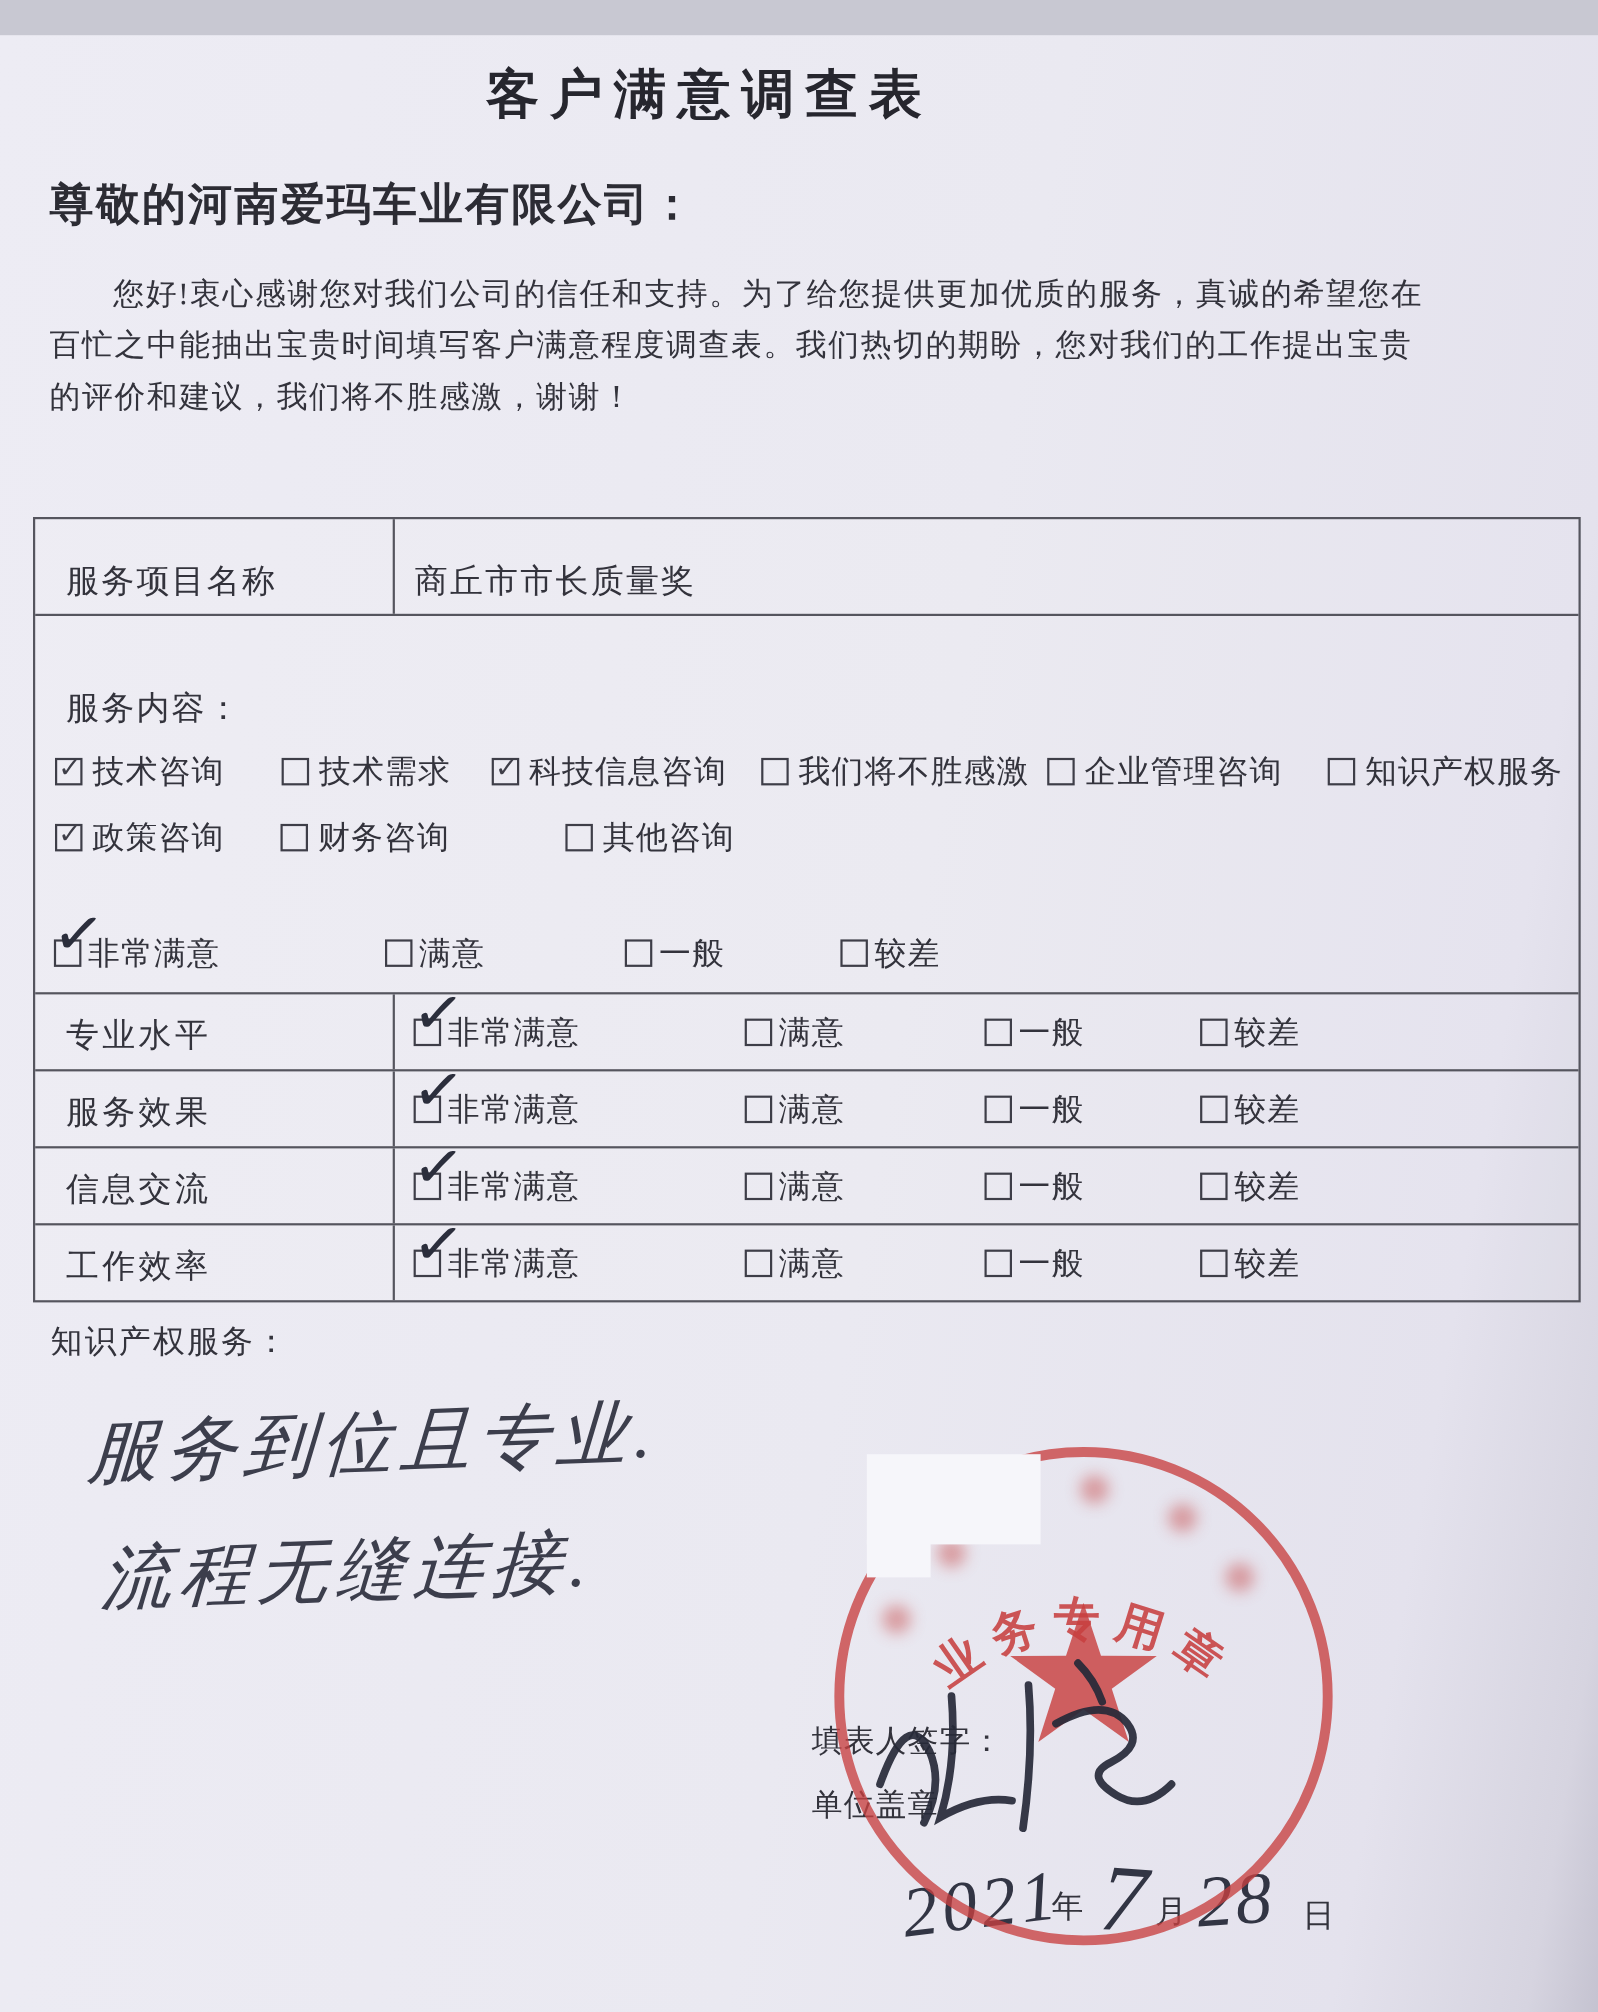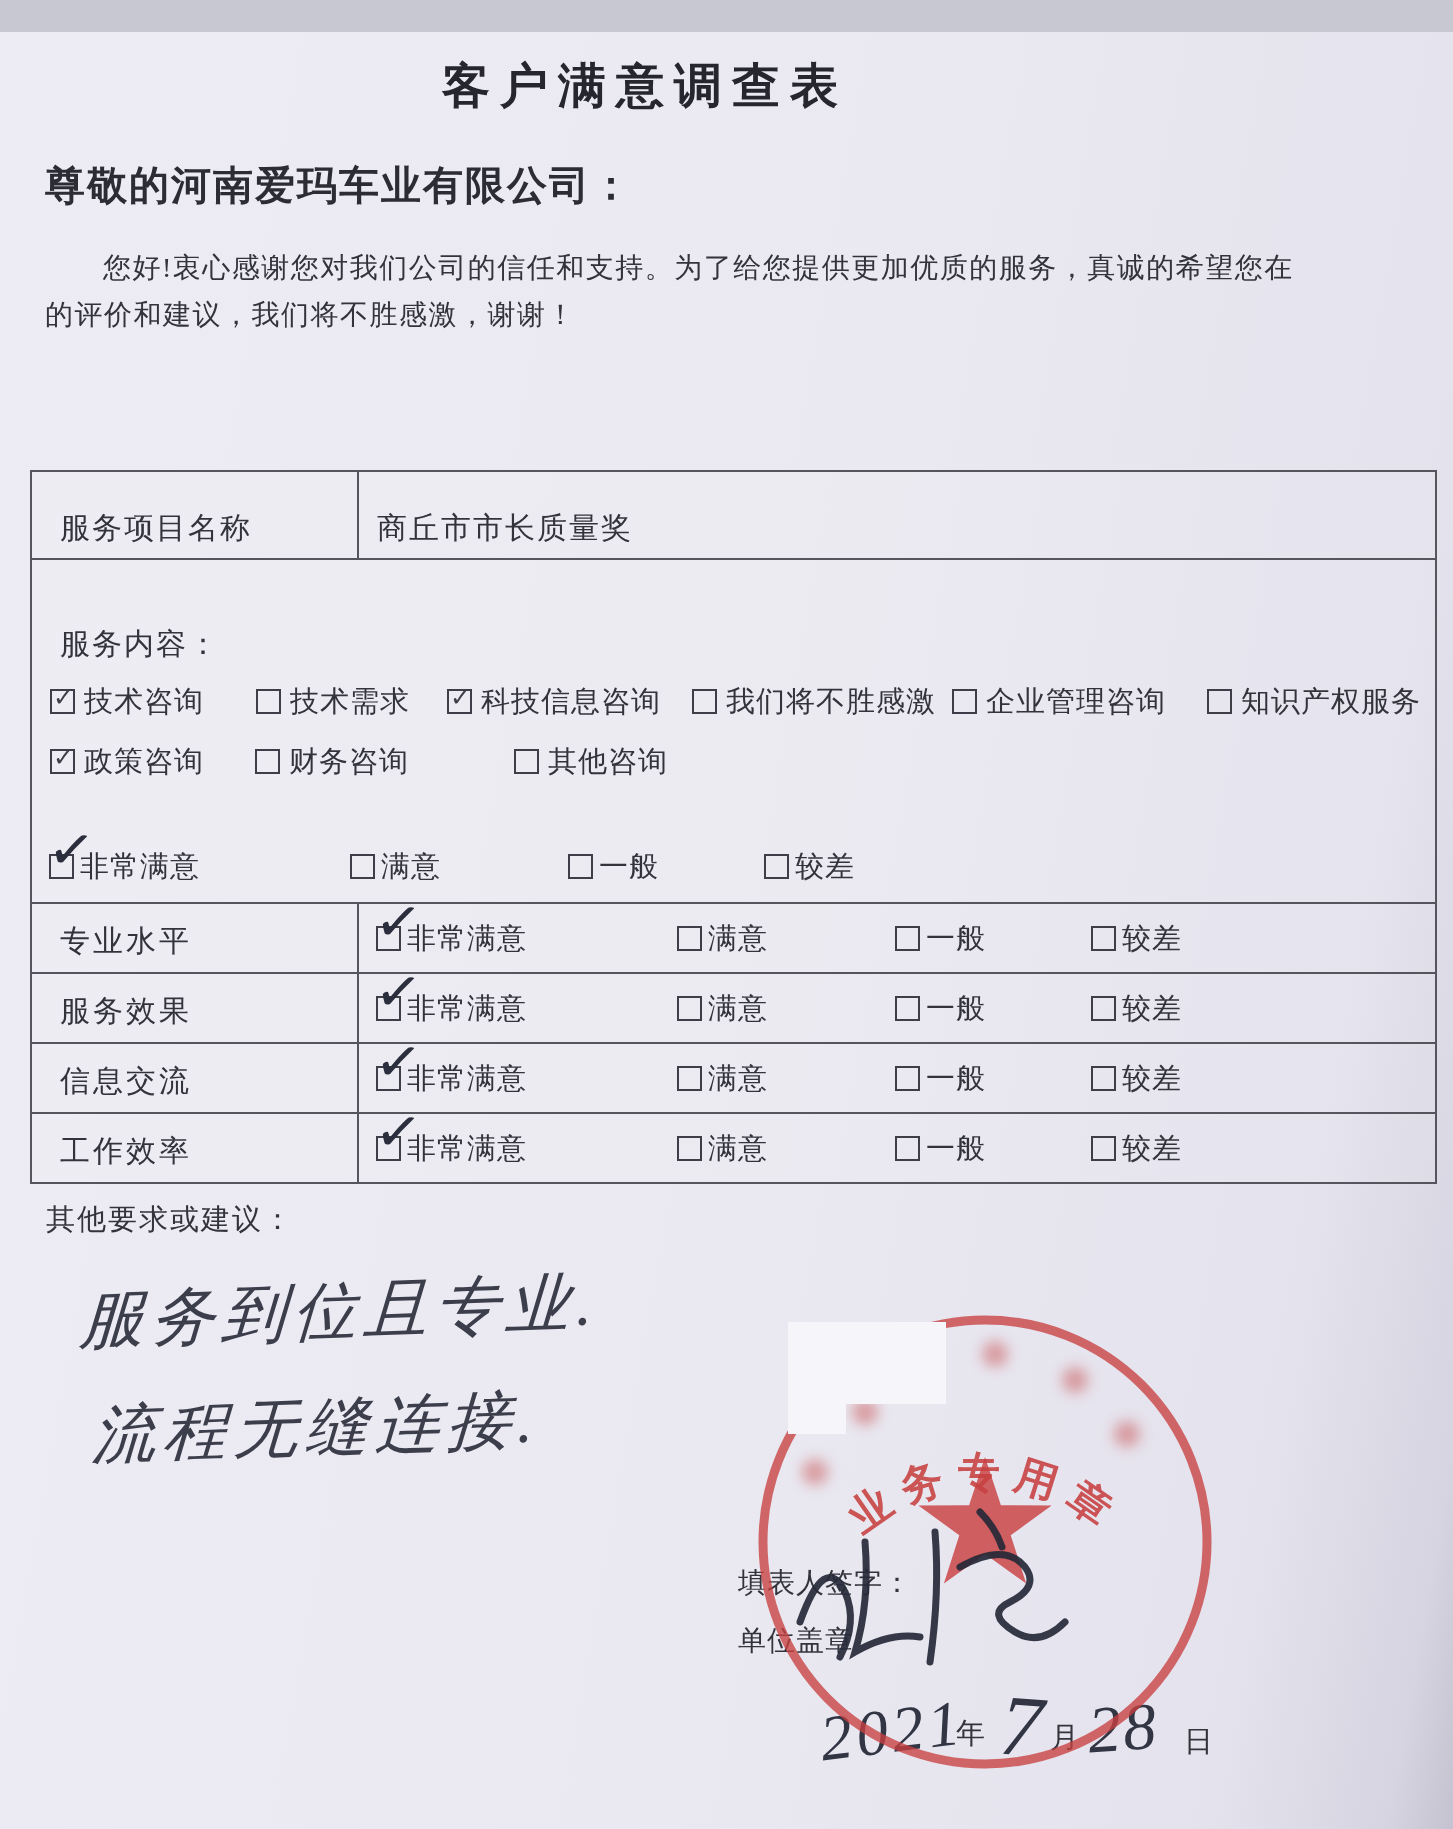--- a/index.html
+++ b/index.html
@@ -67,20 +67,21 @@
 <body>
 
 <div class="page">
 
   <h1 class="title">客户满意调查表</h1>
 
   <div class="salutation">尊敬的河南爱玛车业有限公司：</div>
 
   <div class="intro">
     <div class="intro-line indent">您好!衷心感谢您对我们公司的信任和支持。为了给您提供更加优质的服务，真诚的希望您在</div>
+    <div class="intro-line">百忙之中能抽出宝贵时间填写客户满意程度调查表。我们热切的期盼，您对我们的工作提出宝贵</div>
     <div class="intro-line">的评价和建议，我们将不胜感激，谢谢！</div>
   </div>
 
   <div class="stable">
     <div class="row row-project">
       <div class="cell-label">服务项目名称</div>
       <div class="cell-value">商丘市市长质量奖</div>
     </div>
     <div class="row row-content">
       <div class="sc-heading">服务内容：</div>
@@ -139,21 +140,21 @@
           <div class="cell-opts">
             <span class="opt o0"><span class="cb"><span class="tick">✓</span></span><span>非常满意</span></span>
             <span class="opt o1"><span class="cb"></span><span>满意</span></span>
             <span class="opt o2"><span class="cb"></span><span>一般</span></span>
             <span class="opt o3"><span class="cb"></span><span>较差</span></span>
           </div>
         </div>
       </div>
   </div>
 
-  <div class="sugg-label">其他要求或建议：</div>
+  <div class="sugg-label">知识产权服务：</div>
   <div class="hand hand1">服务到位且专业.</div>
   <div class="hand hand2">流程无缝连接.</div>
 
   <div class="sig-label">填表人签字：</div>
   <div class="seal-label">单位盖章</div>
 
   <div class="date-line">
     <span class="d d-hand d-year">2021</span>
     <span class="d d-print d-nian">年</span>
     <span class="d d-hand d-month">7</span>

